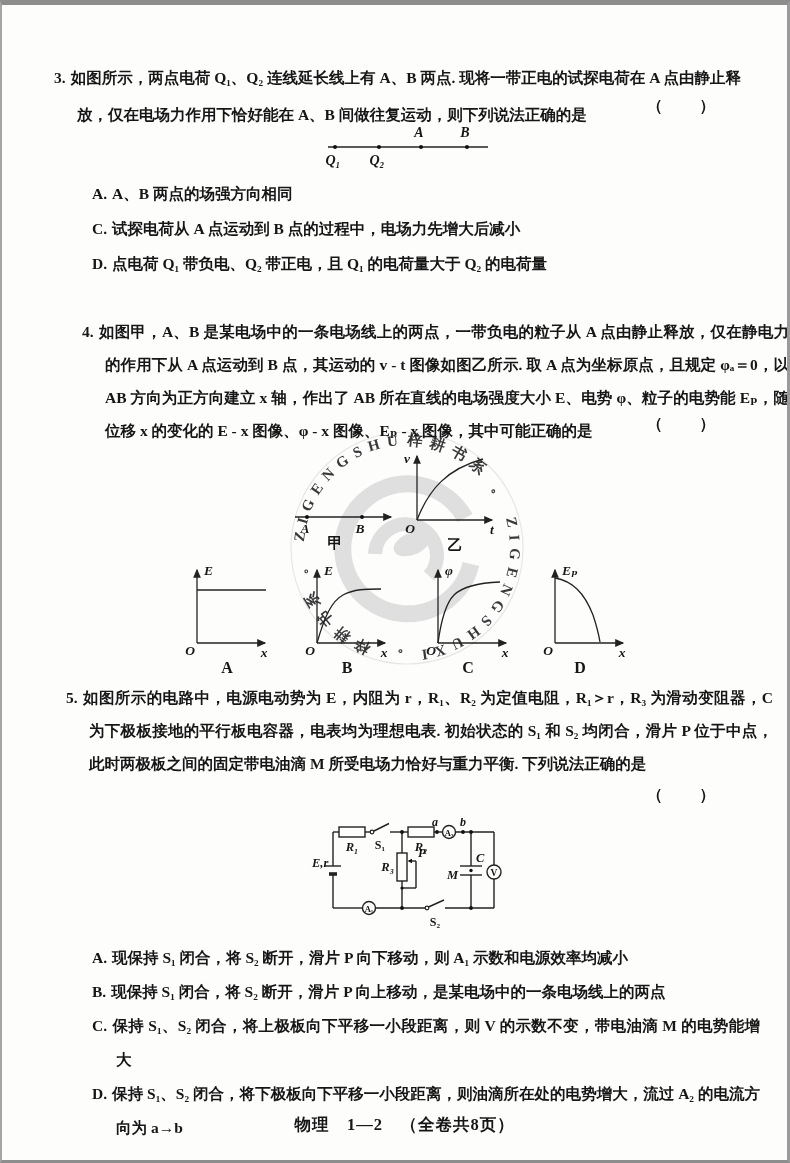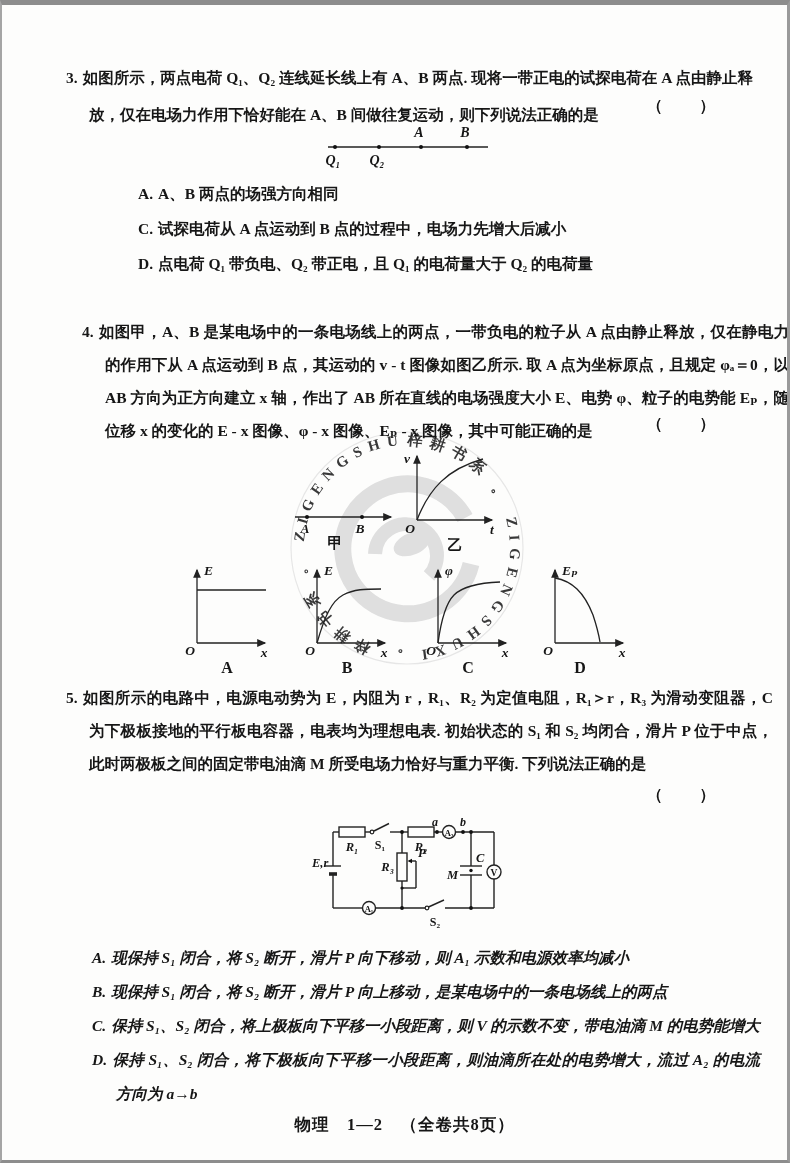--- a/index.html
+++ b/index.html
@@ -9,22 +9,22 @@
     border-top:5px solid #8d8d8d;border-bottom:3px solid #8d8d8d;
     border-left:2px solid #a5a5a5;border-right:3px solid #9a9a9a;
     font-family:"Liberation Serif","DejaVu Serif",serif;
     color:#161616;font-weight:600;
   }
   .abs{position:absolute;}
   .stem{font-size:15.5px;text-align:justify;padding-left:23px;text-indent:-23px;}
   .qnum{padding-right:5px;}
   .blank{font-size:15.5px;letter-spacing:2px;}
   .opts .opt{font-size:15.5px;}
-  .opts-q3 .opt{line-height:35px;height:35px;white-space:nowrap;margin-left:46px;}
-  .opts-q5 .opt{line-height:34px;text-align:justify;padding-left:24px;text-indent:-24px;font-style:italic;}
+  .opts-q3 .opt{line-height:35px;height:35px;white-space:nowrap;}
+  .opts-q5 .opt{line-height:34px;text-align:justify;padding-left:24px;text-indent:-24px;}
   .opt .olabel{padding-right:5px;}
   .footer{width:100%;text-align:center;font-size:16.5px;letter-spacing:1px;margin-left:10px;}
   svg text{font-family:"Liberation Serif","DejaVu Serif",serif;fill:#161616;}
   svg .var{font-style:italic;}
   svg .cap{font-style:normal;}
   .watermark{opacity:0.85;}
 </style>
 </head>
 <body>
 
@@ -38,21 +38,21 @@
       <ellipse cx="6" cy="-2" rx="19" ry="11" fill="#dadada" stroke="none" transform="rotate(-22)"></ellipse>
     </g>
     <defs>
       <path id="wmring" d="M 0,-103 A 103,103 0 1,1 -0.02,-103"></path>
     </defs>
     <text font-size="15" letter-spacing="7" fill="#cccccc">
       <textPath href="#wmring">梓耕书系 。 ZIGENGSHUXI 。 梓耕书系 。 ZIGENGSHUXI 。</textPath>
     </text>
   </svg>
 
-  <div class="abs stem" style="top:54px;left:64px;width:664px;line-height:37px;">
+  <div class="abs stem" style="top:54px;left:52px;width:664px;line-height:37px;">
     <span class="qnum">3.</span><span>如图所示，两点电荷 Q₁、Q₂ 连线延长线上有 A、B 两点. 现将一带正电的试探电荷在 A 点由静止释放，仅在电场力作用下恰好能在 A、B 间做往复运动，则下列说法正确的是</span>
   </div>
   <div class="abs blank" style="top:91px;left:645px;">（　　）</div>
 
   <svg class="abs" style="left:318px;top:118px;" width="205" height="50" viewBox="0 0 205 50">
     <g stroke="#222" stroke-width="1.3">
       <line x1="8" y1="24" x2="168" y2="24"></line>
     </g>
     <g fill="#111">
       <circle cx="15" cy="24" r="2"></circle>

